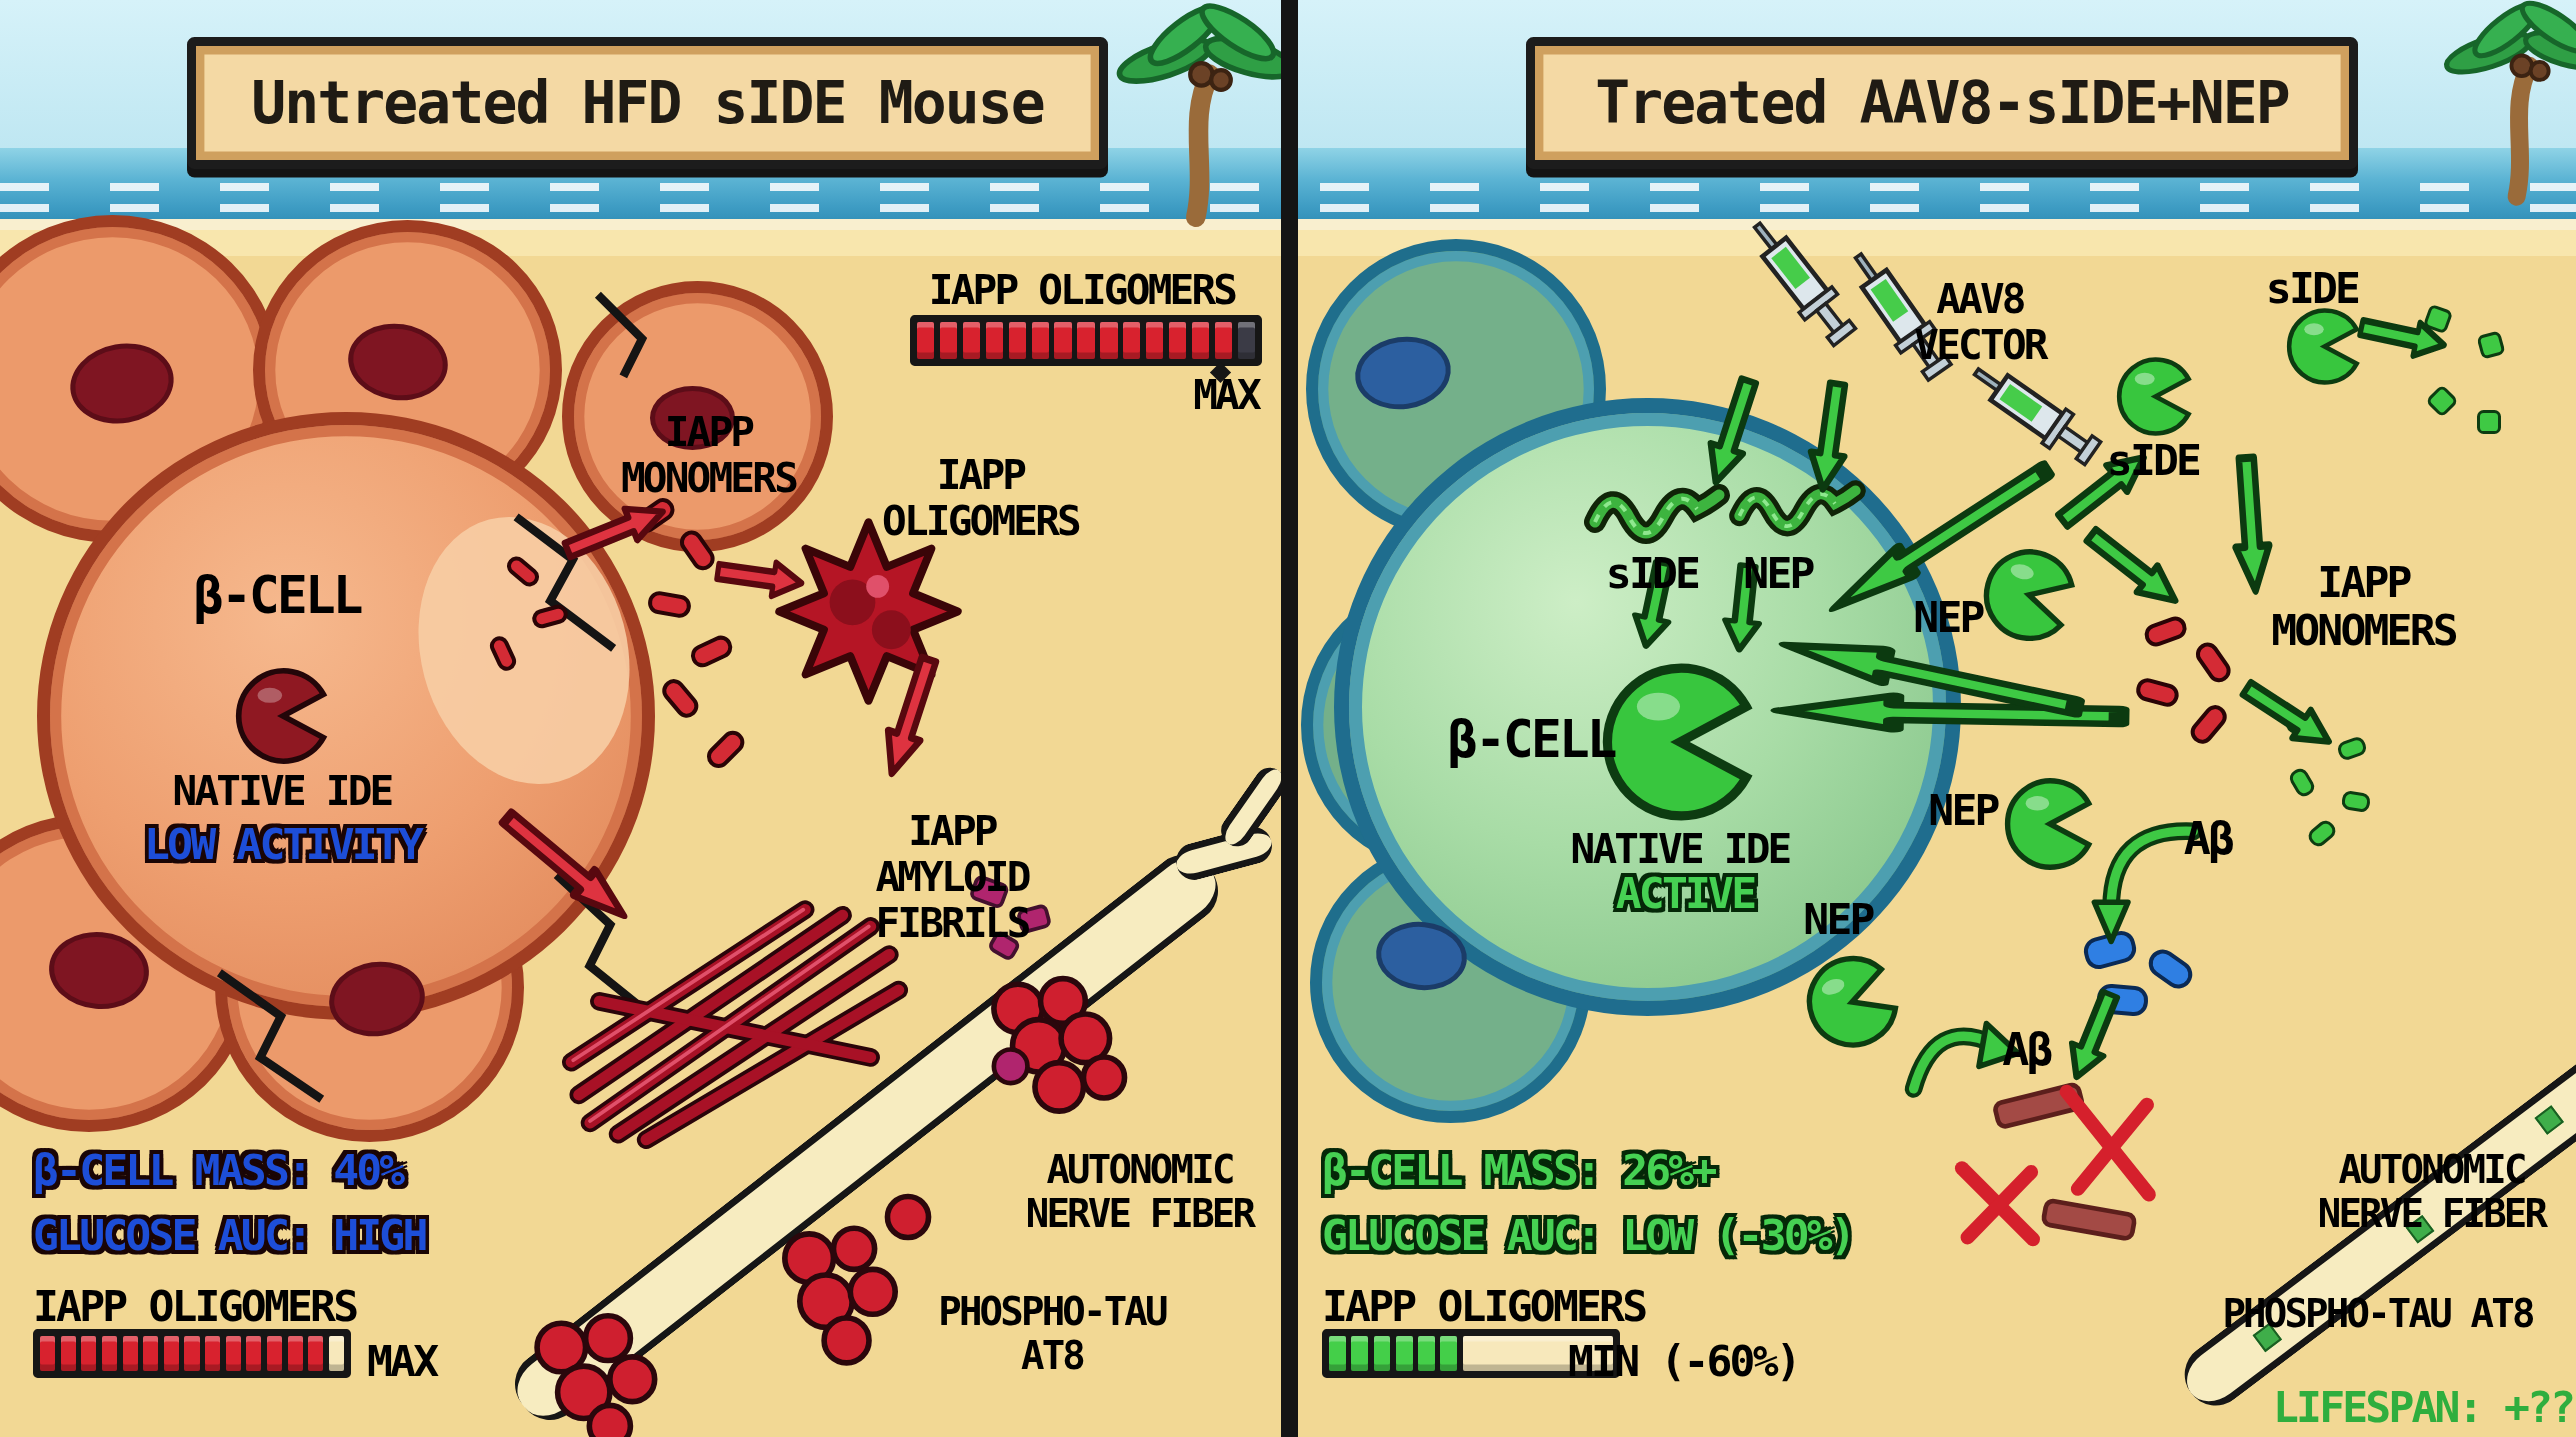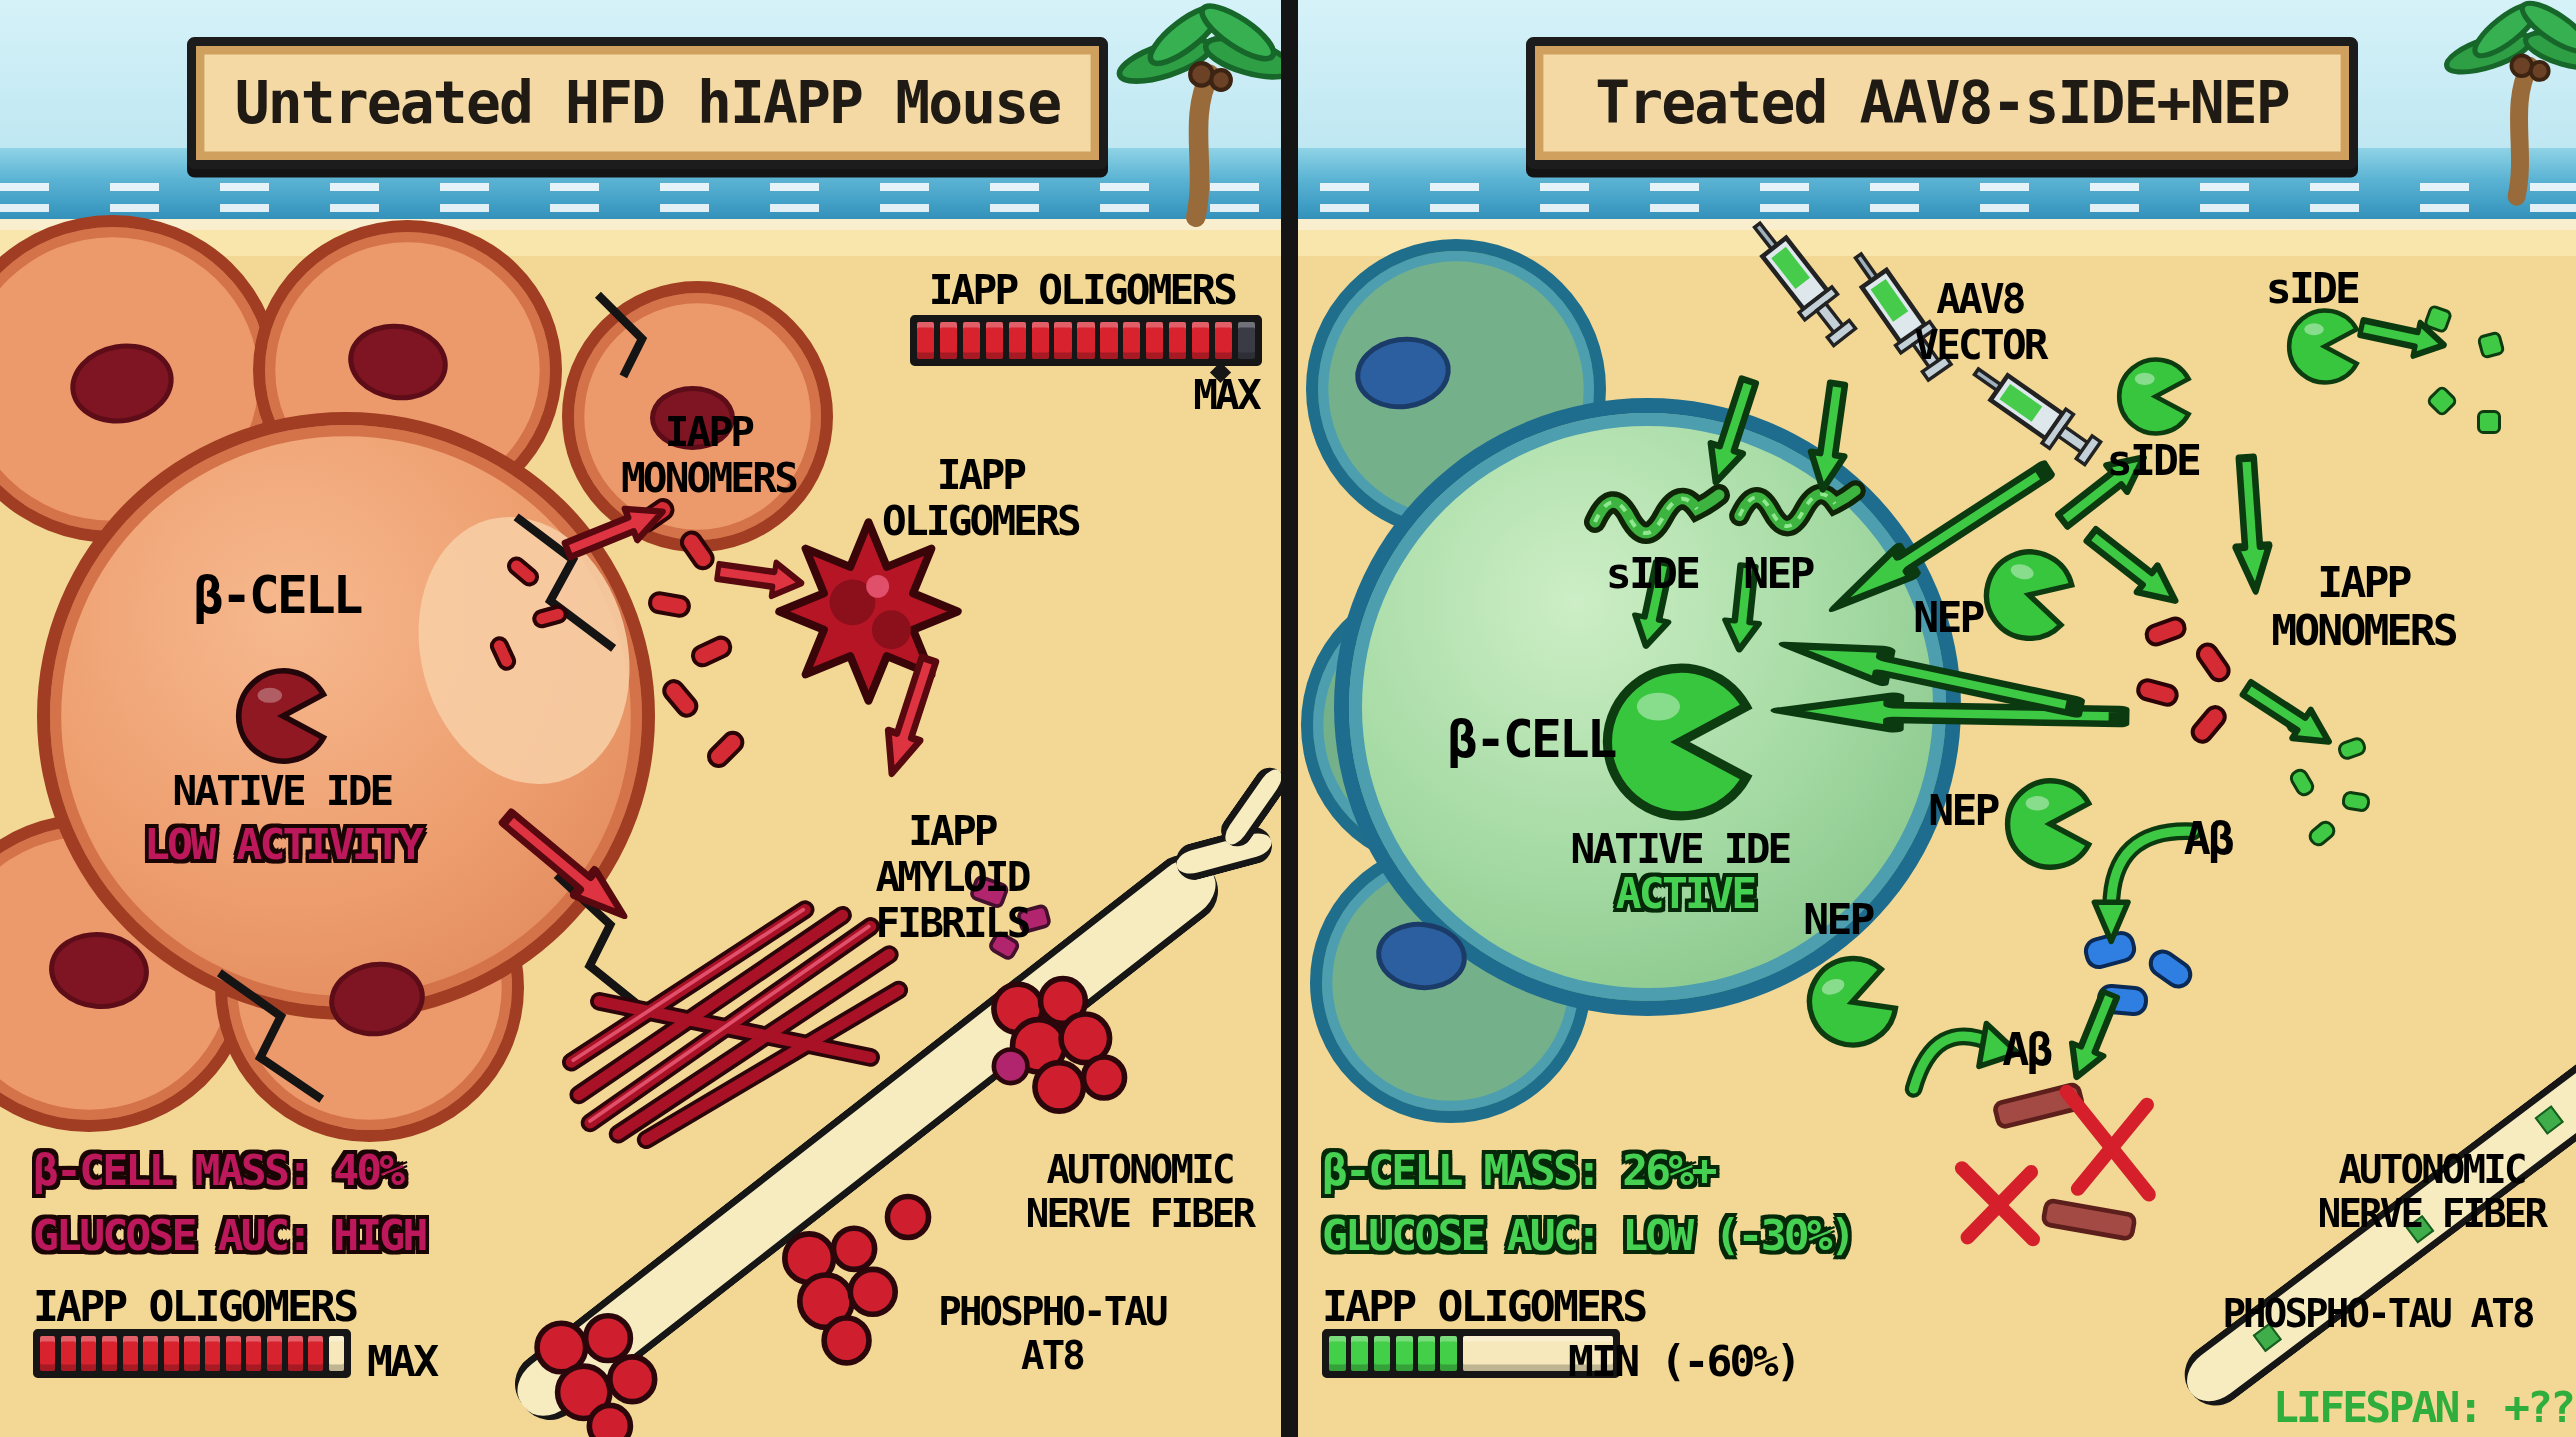--- a/index.html
+++ b/index.html
@@ -17,21 +17,21 @@
   
   .banner{position:absolute;top:37px;height:114px;background:#f4d9a4;border:9.4px solid #1c1c1c;
           box-shadow:inset 0 0 0 8.4px #cfa05e,0 8.4px 0 #141414;border-radius:7.5px;z-index:55;
           display:flex;align-items:center;justify-content:center;}
   .banner span{font-size:58px;letter-spacing:-1.9px;color:#1f1b14;white-space:nowrap;}
   
   .lbl{position:absolute;font-size:41px;line-height:1.12;letter-spacing:-2.8px;color:#000000;
        text-align:center;white-space:pre-line;z-index:40;}
   .nowrap{white-space:nowrap;text-align:left;}.fs42{font-size:39px}.fs46{font-size:43px}.fs48{font-size:45px}
   .fs54{font-size:51px;letter-spacing:-2.8px}
-  .o-red{color:#be185d;text-shadow:3.7px 0 #1a0505,-3.7px 0 #1a0505,0 3.7px #1a0505,0 -3.7px #1a0505,
+  .o-red{color:#1d4ed8;text-shadow:3.7px 0 #1a0505,-3.7px 0 #1a0505,0 3.7px #1a0505,0 -3.7px #1a0505,
          3.7px 3.7px #1a0505,-3.7px -3.7px #1a0505,3.7px -3.7px #1a0505,-3.7px 3.7px #1a0505;text-align:center;}
   .o-green{color:#46d153;text-shadow:3.7px 0 #052808,-3.7px 0 #052808,0 3.7px #052808,0 -3.7px #052808,
          3.7px 3.7px #052808,-3.7px -3.7px #052808,3.7px -3.7px #052808,-3.7px 3.7px #052808;}
   .t-green{color:#2fae3e;}
   
   .meter{position:absolute;display:flex;gap:5.6px;background:#161616;border:7.5px solid #161616;
          border-radius:4.7px;box-sizing:border-box;z-index:40;}
   .meter>div{border-radius:1.9px;box-shadow:inset 0 5.6px rgba(255,255,255,.28),inset 0 -6.6px rgba(0,0,0,.22);}
   .pointer{position:absolute;width:15px;height:15px;background:#161616;transform:rotate(45deg);z-index:40;}
   
@@ -102,21 +102,21 @@
         <ellipse cx="54" cy="18" rx="30" ry="10" fill="#36b050" stroke="#17662a" stroke-width="4" transform="rotate(-38 54 18)"></ellipse>
         <ellipse cx="92" cy="16" rx="30" ry="10" fill="#36b050" stroke="#17662a" stroke-width="4" transform="rotate(34 92 16)"></ellipse>
         <circle cx="66" cy="46" r="8" fill="#6b4226" stroke="#3c2312" stroke-width="3"></circle>
         <circle cx="80" cy="50" r="7" fill="#6b4226" stroke="#3c2312" stroke-width="3"></circle>
       </svg>
   </div>
 
   <div class="divider"></div>
 
   <div class="banner" style="left:187px;width:903px;">
-    <span>Untreated HFD hIAPP Mouse</span>
+    <span>Untreated HFD sIDE Mouse</span>
   </div>
 
   <div class="fiber" style="left:431px;top:1103px;width:871px;height:69px;transform:rotate(-38deg);"></div>
   <div class="fiber" style="left:1175px;top:835px;width:98px;height:37px;transform:rotate(-15deg);"></div>
   <div class="fiber" style="left:1209px;top:791px;width:89px;height:32px;transform:rotate(-55deg);"></div>
 
   <div class="svgbit" style="left:973px;top:973px;width:178px;height:168px;z-index:12">
     <svg viewBox="0 0 190 180">
         <g fill="#cf1f2f" stroke="#2b070c" stroke-width="6">
           <circle cx="48" cy="38" r="26"></circle>

